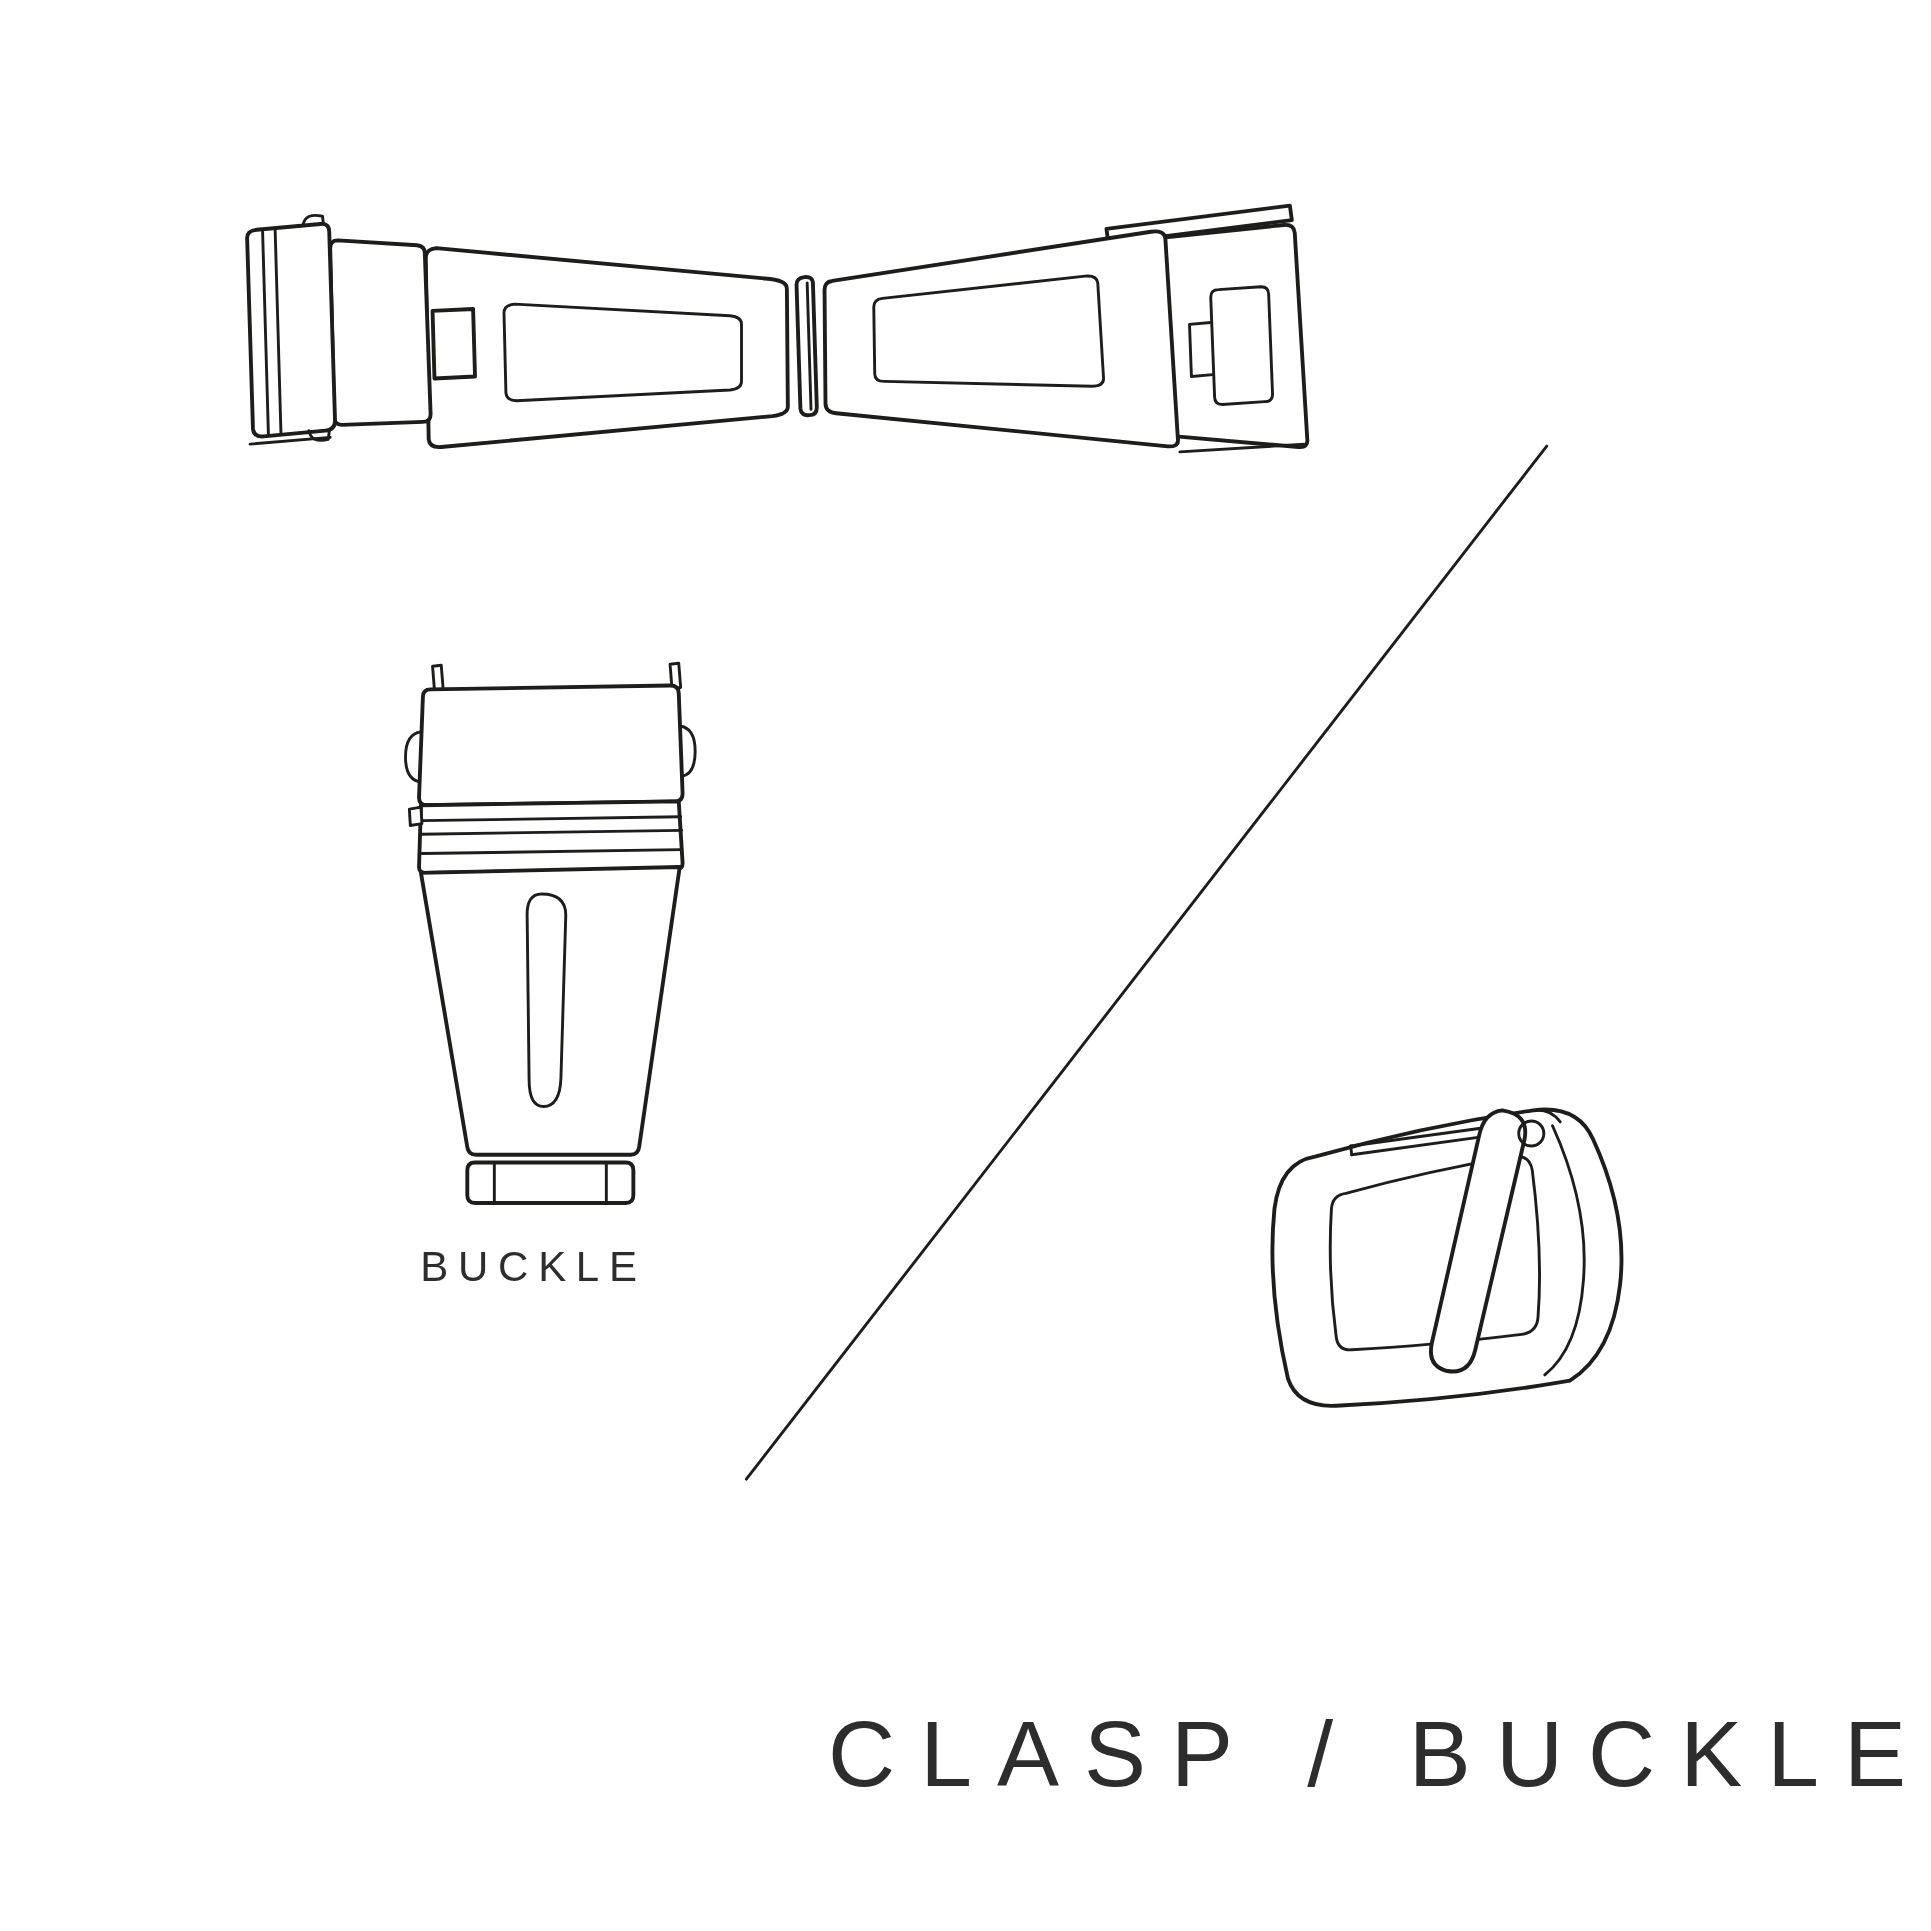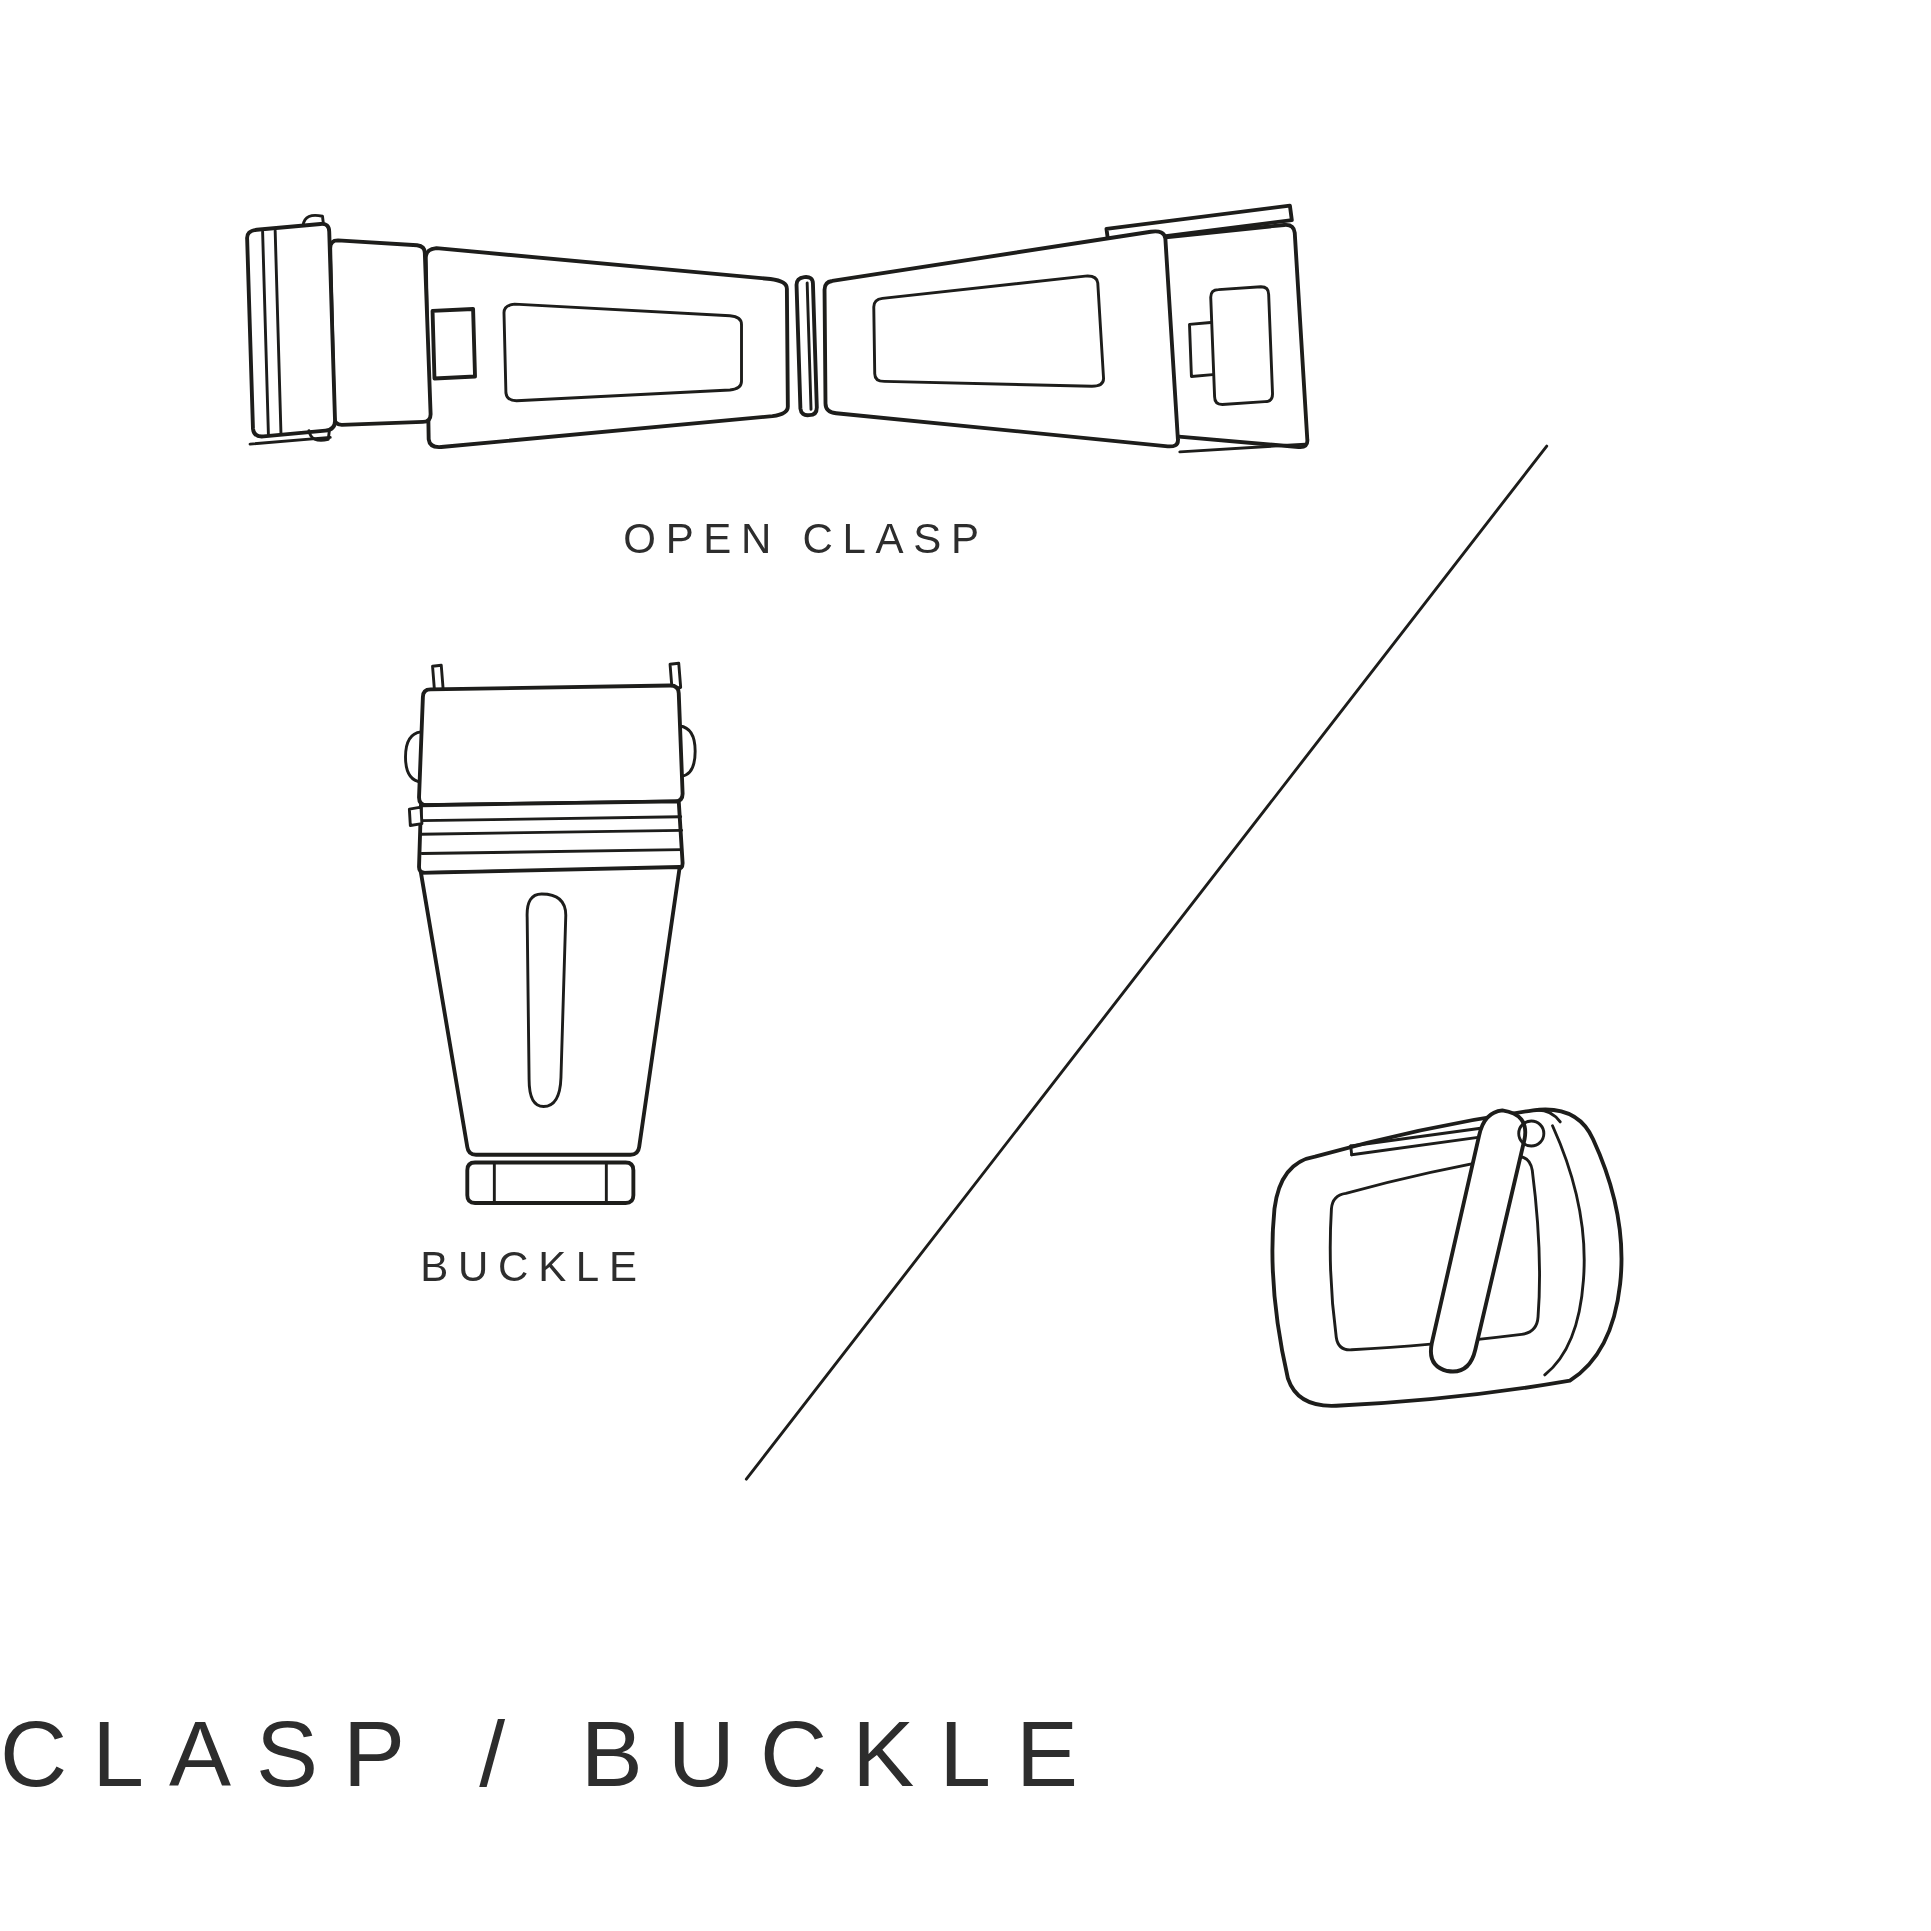--- a/index.html
+++ b/index.html
@@ -43,21 +43,21 @@
     letter-spacing: 9.7px;
     font-size: 42px;
     line-height: 1.1;
     white-space: nowrap;
   }
   .caption.open-clasp { left: 323px; top: 516px; width: 966px; }
   .caption.closed     { left: 292px; top: 1244px; width: 483px; }
   .title {
     position: absolute;
     left: 0; top: 1701px; width: 1931px;
-    text-align: left;
+    text-align: right;
     color: var(--text);
     font-size: 93px;
     font-weight: 400;
     letter-spacing: 25px;
     white-space: nowrap;
   }
 </style>
 </head>
 <body>
 
@@ -139,19 +139,18 @@
       <path class="ln thin" d="M1400,1196 L1546,1176"></path>
       <path class="ln thin" d="M1399,1187 L1545,1167"></path>
       <path class="ln thin" d="M1399,1187 L1400,1196"></path>
 
       <path class="ln" d="M1556,1150 Q1584,1154 1579,1180 L1528,1398 Q1522,1424 1499,1420 Q1478,1415 1483,1391 L1532,1176 Q1537,1152 1556,1150 Z" fill="#ffffff"></path>
 
       <circle class="ln thin" cx="1586" cy="1174" r="13"></circle>
     </g>
   </svg>
 
-  <div class="caption open-clasp">OPEN CLASP</div>
 
   <div class="caption closed">BUCKLE</div>
 
   <div class="title">CLASP / BUCKLE</div>
 </div>
 
 
 </body></html>

